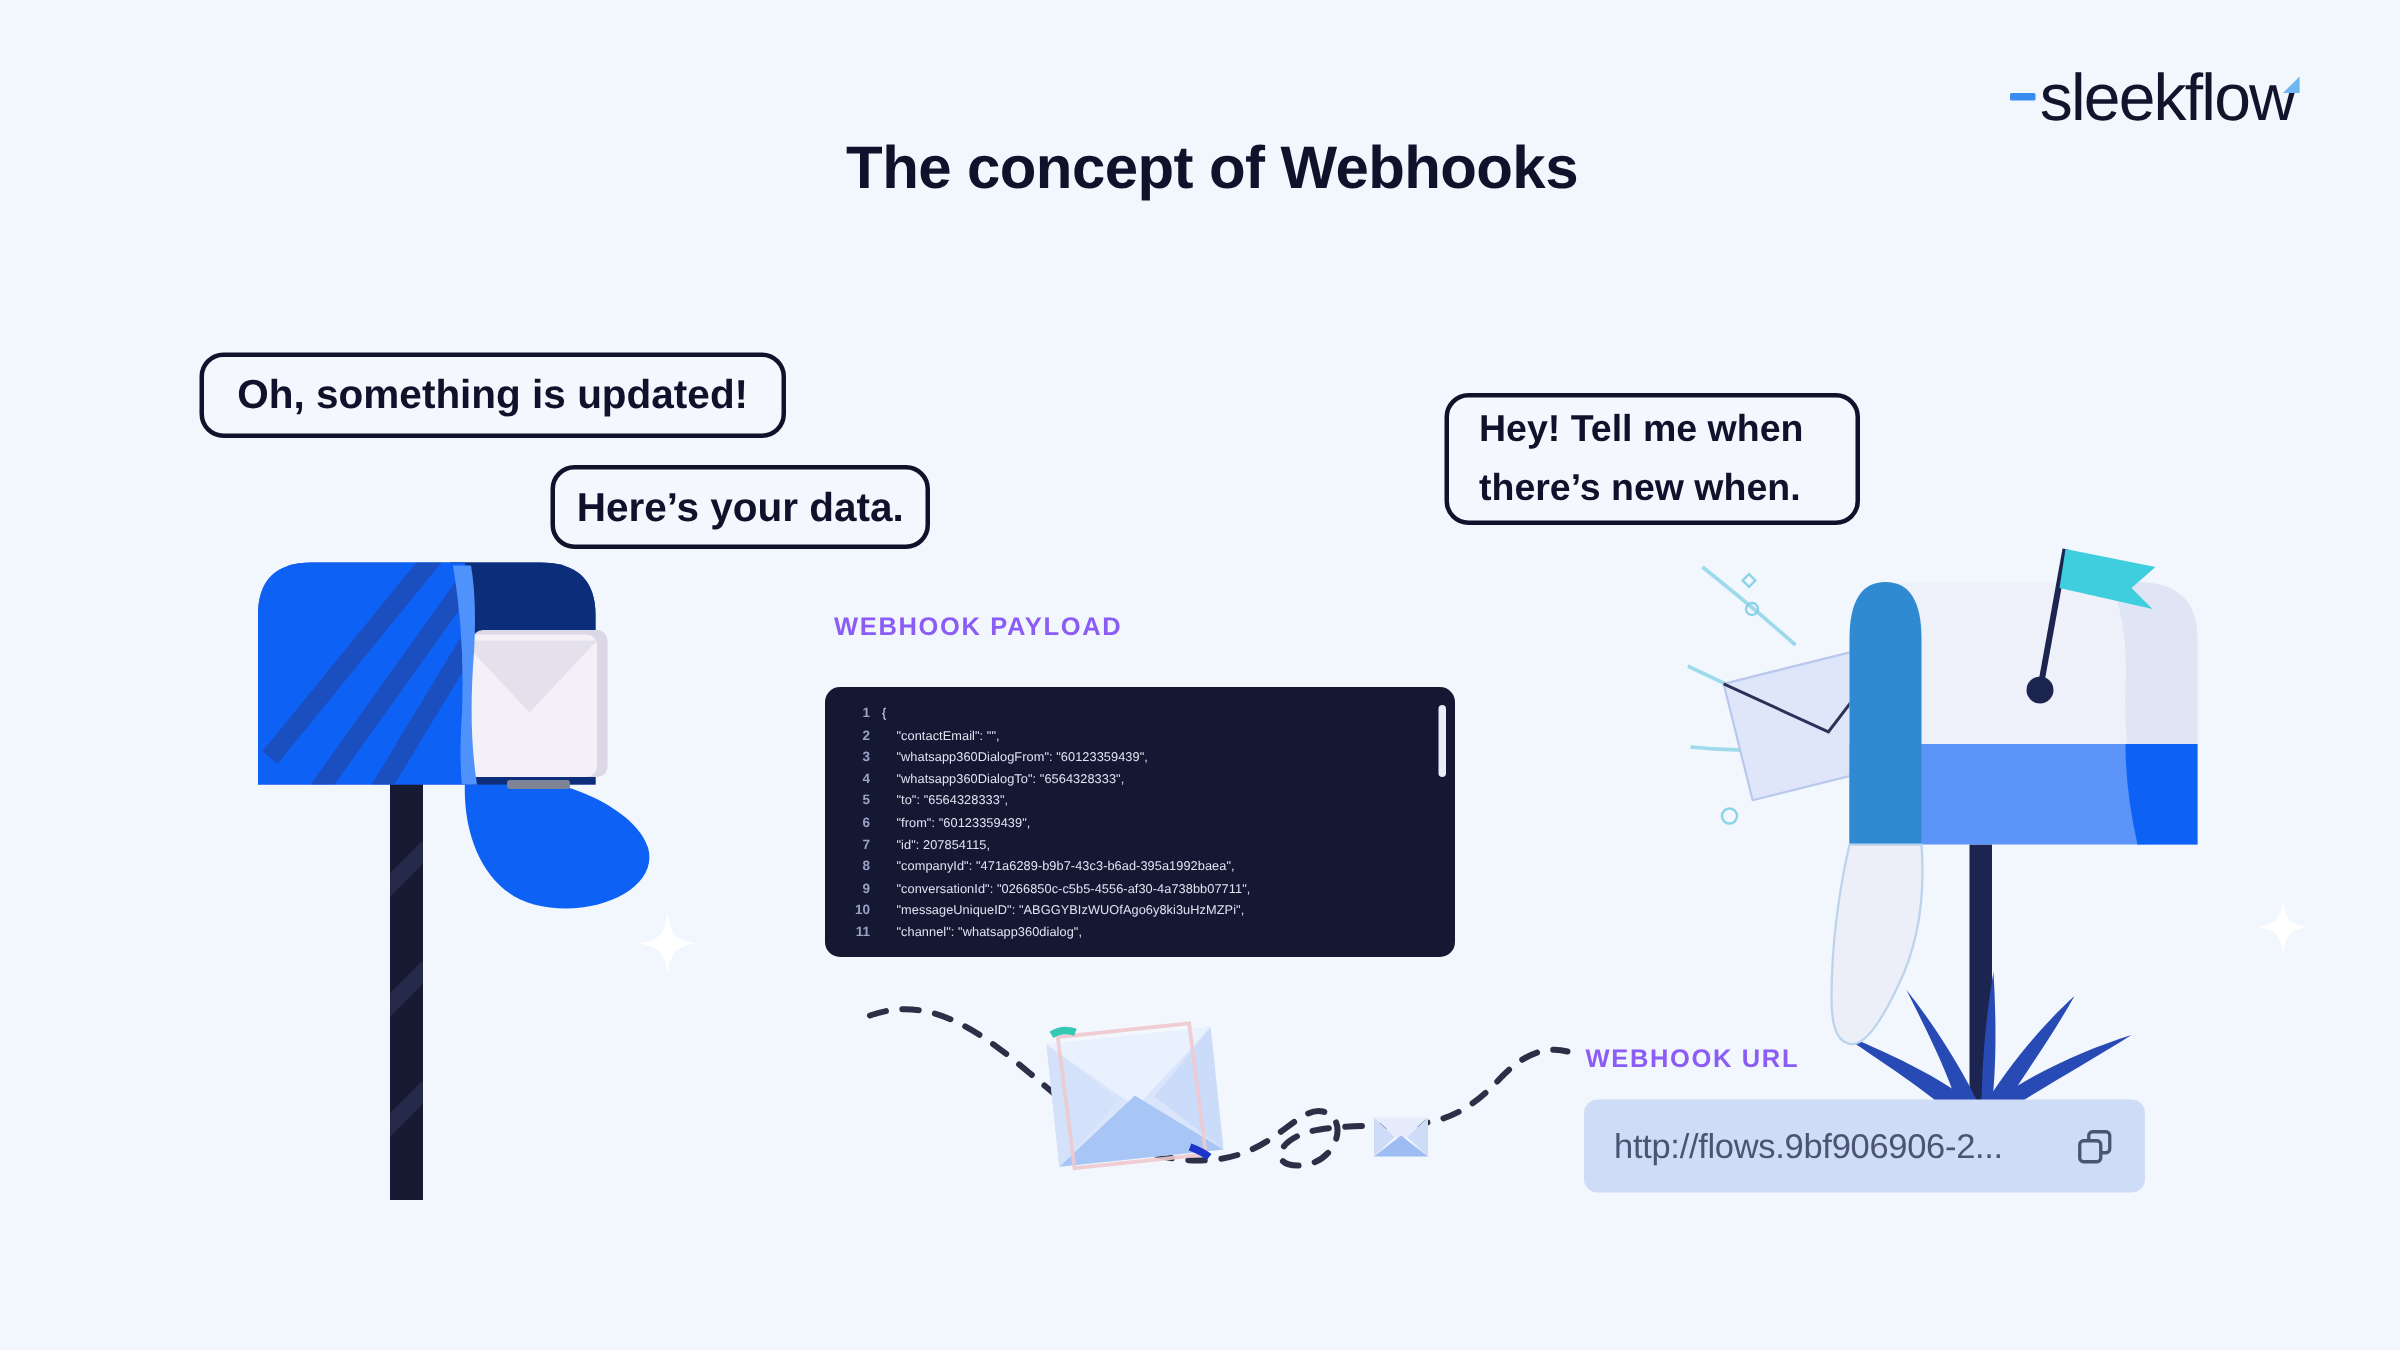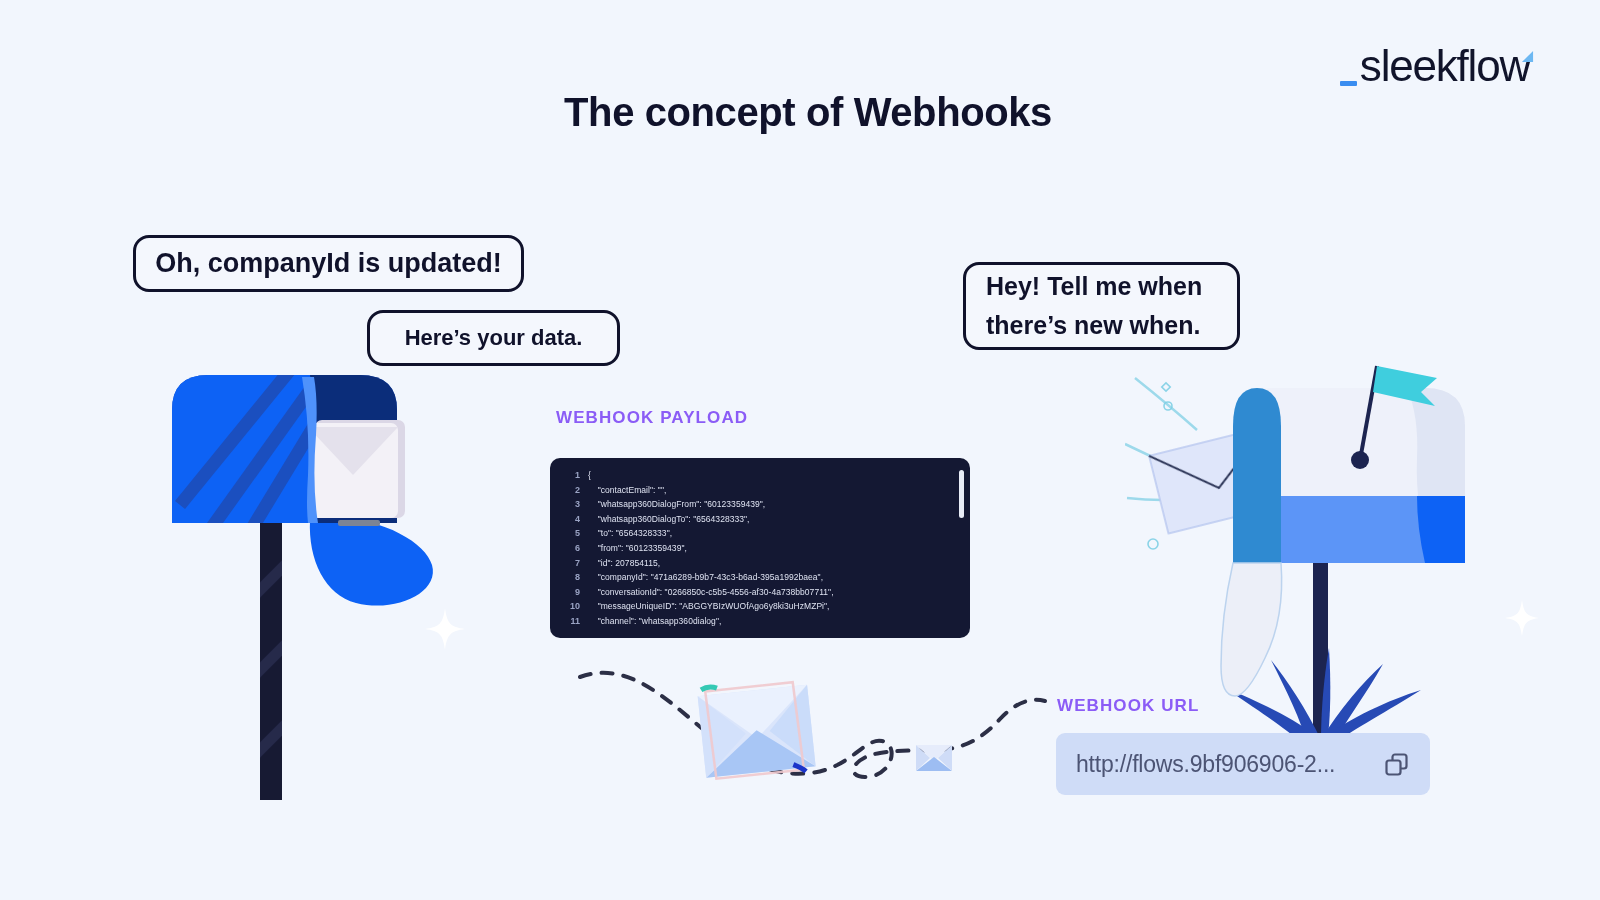--- a/index.html
+++ b/index.html
@@ -5,21 +5,21 @@
   * { box-sizing: border-box; margin: 0; padding: 0; }
   html, body {
     width: 1600px; height: 900px;
     background: #f2f6fd;
     font-family: "Liberation Sans", sans-serif;
     overflow: hidden;
   }
   #stage { position: relative; width: 1600px; height: 900px; background: #f2f6fd; }
 
   
-  .logo-wrap { position: absolute; right: 70px; top: 44px; display: flex; align-items: flex-end; }
+  .logo-wrap { position: absolute; right: 70px; top: 44px; display: flex; align-items: center; }
   .logo-text {
     font-size: 44px; font-weight: 400; letter-spacing: -1.2px;
     color: #11142b; line-height: 1; font-family: "Liberation Sans", sans-serif;
   }
   .logo-underscore {
     display:inline-block; width: 17px; height: 5px; background: #3a8df0;
     border-radius: 1px; vertical-align: bottom; margin-right: 3px; position: relative; top: -2px;
   }
   .logo-tick {
     position: absolute; right: -4px; top: 6px; width: 13px; height: 13px;
@@ -31,21 +31,21 @@
     font-size: 40px; font-weight: bold; color: #10122b; letter-spacing: -0.4px; padding-left: 16px;
   }
 
   
   .bubble {
     position: absolute; background: #f4f7fd; border: 3px solid #10122b;
     border-radius: 16px; color: #10122b; font-weight: bold;
     display: flex; align-items: center; justify-content: center;
   }
   #bubble-1 { left: 133px; top: 235px; width: 391px; height: 57px; font-size: 27px; }
-  #bubble-2 { left: 367px; top: 310px; width: 253px; height: 56px; font-size: 22px; }
+  #bubble-2 { left: 367px; top: 310px; width: 253px; height: 56px; font-size: 27px; }
   #bubble-3 {
     left: 963px; top: 262px; width: 277px; height: 88px; font-size: 25px;
     flex-direction: column; align-items: flex-start; padding: 0 20px; line-height: 1.55;
   }
   #bubble-3 .line { white-space: nowrap; }
 
   
   .section-label {
     position: absolute; font-size: 17px; font-weight: bold;
     letter-spacing: 1.1px; color: #8b5cf6;
@@ -103,21 +103,21 @@
     <span class="logo-underscore"></span>
     <span class="logo-text">sleekflow</span>
     <svg class="logo-tick" viewBox="0 0 14 14">
       <path d="M1 13 L13 1 L13 13 Z" fill="#6db8f2"></path>
     </svg>
   </div>
 
   <h1 class="page-title">The concept of Webhooks</h1>
 
   <div class="bubble" id="bubble-1">
-    <span>Oh, companyId is updated!</span>
+    <span>Oh, something is updated!</span>
   </div>
   <div class="bubble" id="bubble-2">
     <span>Here’s your data.</span>
   </div>
   <div class="bubble" id="bubble-3">
     <span class="line">Hey! Tell me when</span>
     <span class="line">there’s new when.</span>
   </div>
 
   <svg class="ill" id="ill-left" viewBox="0 0 300 435">

